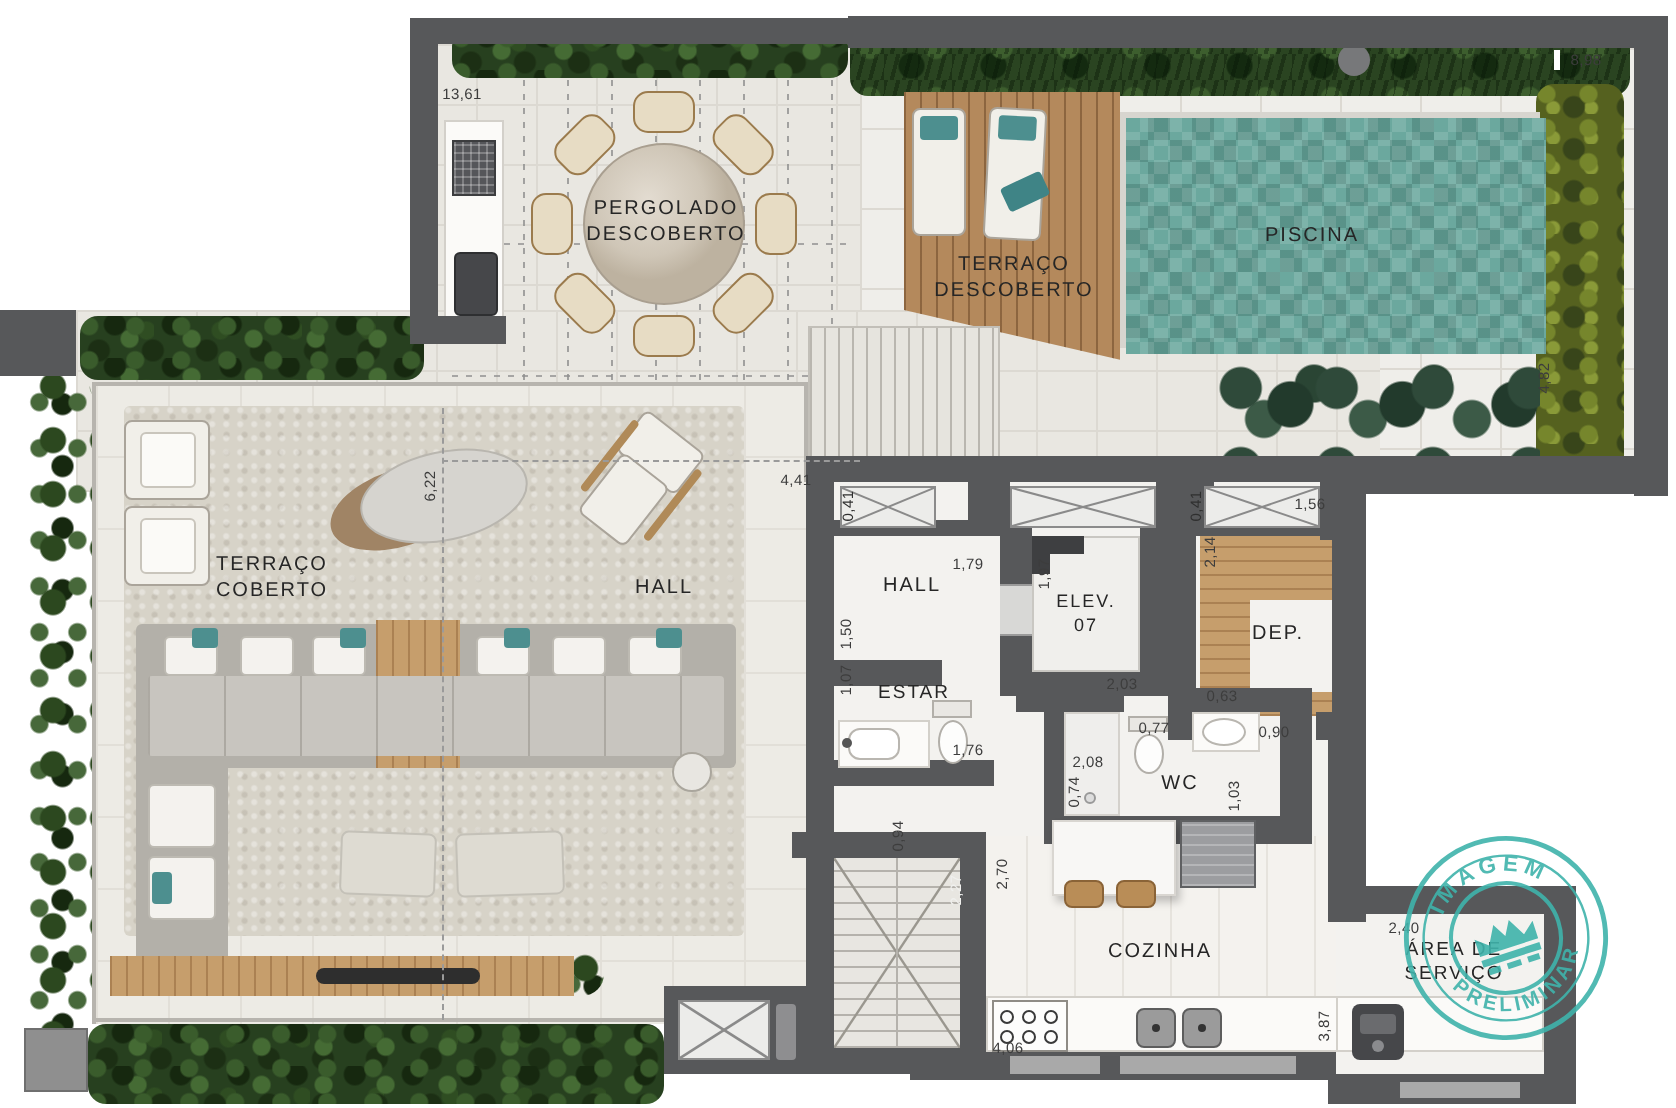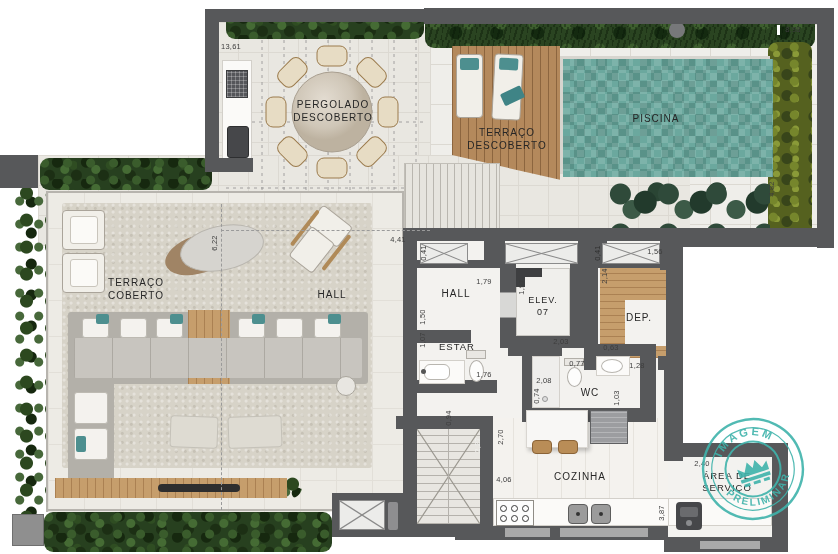--- a/index.html
+++ b/index.html
@@ -397,29 +397,29 @@
   <span class="dim" style="left:484px;top:282px">1,79</span>
   <span class="dim" style="left:655px;top:252px">1,56</span>
   <span class="dim rot" style="left:522px;top:287px">1,97</span>
   <span class="dim rot" style="left:605px;top:276px">2,14</span>
   <span class="dim rot" style="left:423px;top:317px">1,50</span>
   <span class="dim" style="left:561px;top:342px">2,03</span>
   <span class="dim" style="left:611px;top:348px">0,63</span>
   <span class="dim rot" style="left:423px;top:340px">1,07</span>
   <span class="dim" style="left:484px;top:375px">1,76</span>
   <span class="dim" style="left:577px;top:364px">0,77</span>
-  <span class="dim" style="left:637px;top:366px">1,28</span>
+  <span class="dim" style="left:637px;top:366px">0,90</span>
   <span class="dim" style="left:544px;top:381px">2,08</span>
   <span class="dim rot" style="left:537px;top:396px">0,74</span>
   <span class="dim rot" style="left:617px;top:398px">1,03</span>
   <span class="dim rot" style="left:449px;top:418px">0,94</span>
   <span class="dim rot" style="left:478px;top:445px;color:#f0f0ee">2,27</span>
   <span class="dim rot" style="left:501px;top:437px">2,70</span>
   <span class="dim" style="left:702px;top:464px">2,40</span>
-  <span class="dim" style="left:504px;top:480px">4,06</span>
+  <span class="dim" style="left:504px;top:524px">4,06</span>
   <span class="dim rot" style="left:662px;top:513px">3,87</span>
 
   <svg class="wm" style="left:692px;top:408px;width:122px;height:122px" viewBox="0 0 120 120">
     <g transform="rotate(-18,60,60)" fill="none" stroke="#3fb3ab">
       <circle cx="60" cy="60" r="49" stroke-width="2.4"></circle>
       <circle cx="60" cy="60" r="40.5" stroke-width="1.2"></circle>
       <circle cx="60" cy="60" r="27" stroke-width="2"></circle>
       <g fill="#3fb3ab" stroke="none">
         <path d="M45,65 L45,56 L51,61 L56,52 L60,59 L64,52 L69,61 L75,56 L75,65 Z"></path>
         <rect x="45" y="67" width="30" height="3.5"></rect>

